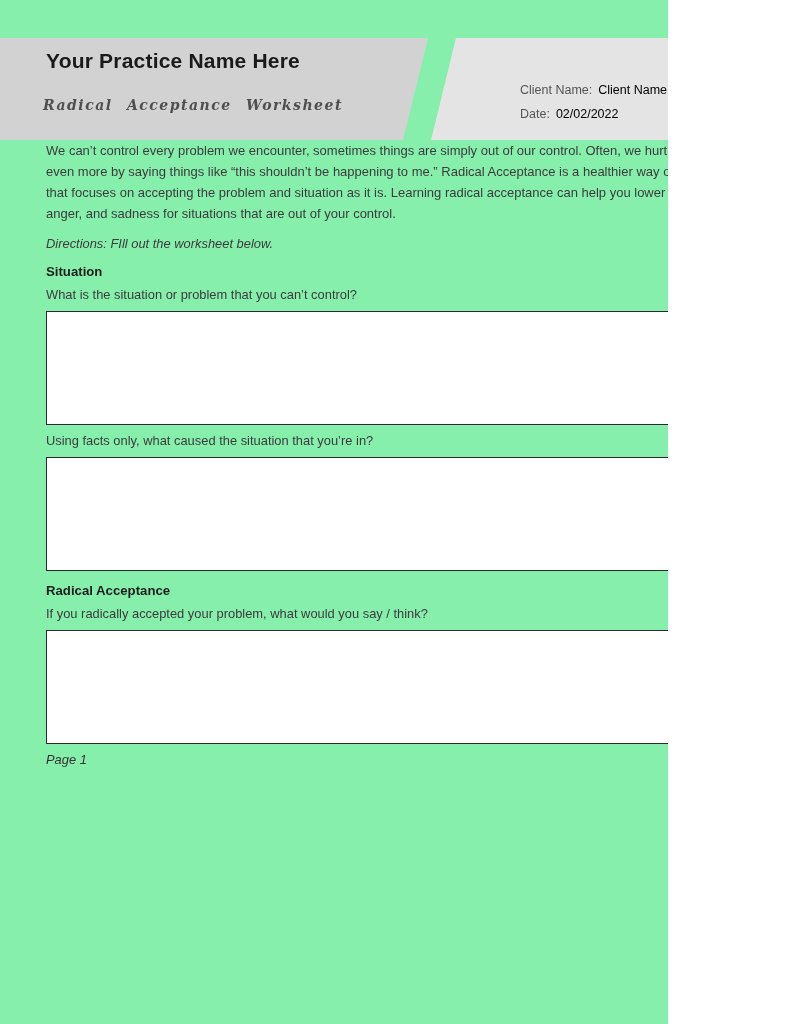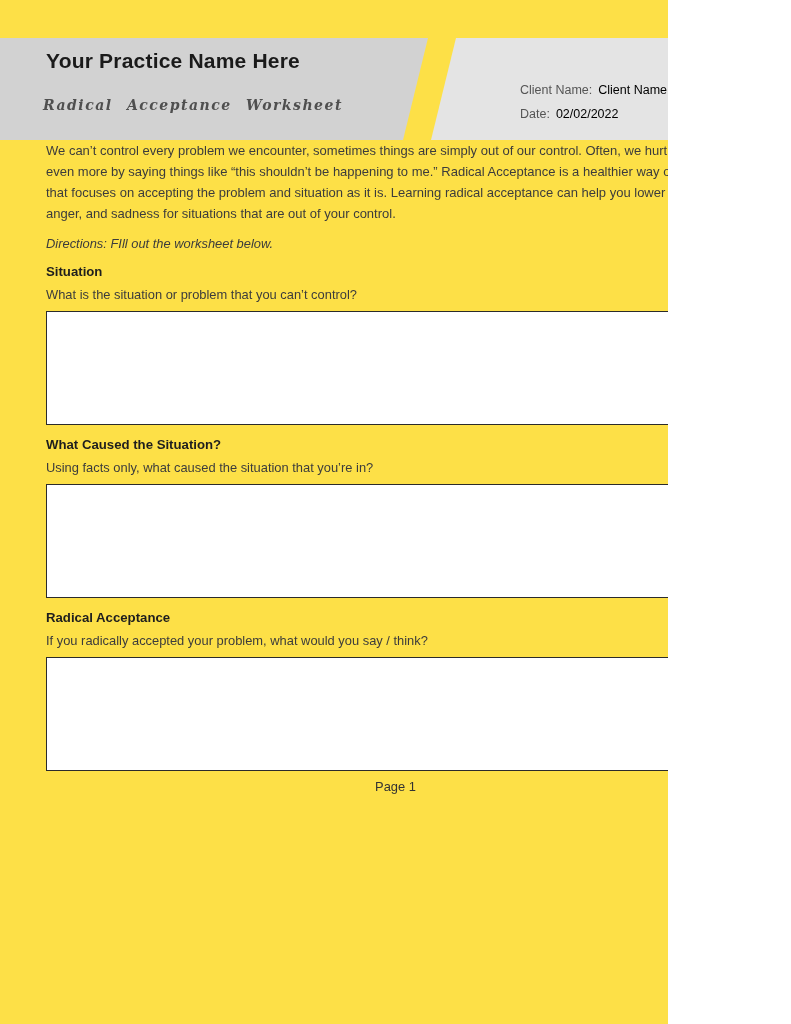--- a/index.html
+++ b/index.html
@@ -1,18 +1,18 @@
 <!DOCTYPE html>
 <html><head>
 <meta charset="utf-8">
 <style>
   * { margin:0; padding:0; box-sizing:border-box; }
   html,body { background:#ffffff; }
   .page {
-    position:relative; width:668px; height:1024px; background:#fde047;
+    position:relative; width:668px; height:1024px; background:#86efac;
     font-family:"Liberation Sans", sans-serif; overflow:hidden;
   }
   
   .header { position:absolute; top:38px; left:0; width:788px; height:102px; }
   .header-dark  { position:absolute; top:0; left:0; width:100%; height:100%;
                   background:#d2d2d2;
                   clip-path:polygon(0 0, 428px 0, 403px 100%, 0 100%); }
   .header-light { position:absolute; top:0; left:0; width:100%; height:100%;
                   background:#e4e4e4;
                   clip-path:polygon(456px 0, 100% 0, 100% 100%, 431px 100%); }
@@ -32,21 +32,21 @@
   .intro-paragraph { font-size:13px; line-height:21px; color:#3c3c3c; }
   .directions { margin-top:12px; font-size:12.9px; line-height:16px;
                 font-style:italic; color:#3c3c3c; }
   .section-heading { margin-top:12px; font-size:13.2px; line-height:15px;
                      font-weight:bold; color:#1e1e1e; }
   .section-prompt { margin-top:8px; font-size:12.9px; line-height:16px; color:#3c3c3c; }
   .answer-box { display:block; margin-top:8px; width:100%; height:114px;
                 border:1.5px solid #2b2b2b; background:#ffffff; resize:none;
                 font-family:"Liberation Sans", sans-serif; font-size:12.9px;
                 color:#222222; padding:8px; outline:none; }
-  .page-footer { margin-top:8px; text-align:center; font-size:12.9px; color:#333333; }
+  .page-footer { margin-top:8px; text-align:left; font-size:12.9px; color:#333333;font-style:italic; }
 </style>
 </head>
 <body>
 
 <div class="page">
 
   <div class="header">
     <div class="header-dark"></div>
     <div class="header-light"></div>
 
@@ -71,21 +71,20 @@
 
     <p class="directions">Directions: FIll out the worksheet below.</p>
 
     <div>
       <div class="section-heading">Situation</div>
       <div class="section-prompt">What is the situation or problem that you can’t control?</div>
       <textarea class="answer-box" style=""></textarea>
     </div>
 
     <div>
-      <div class="section-heading">What Caused the Situation?</div>
       <div class="section-prompt">Using facts only, what caused the situation that you’re in?</div>
       <textarea class="answer-box" style=""></textarea>
     </div>
 
 
     <div>
       <div class="section-heading">Radical Acceptance</div>
       <div class="section-prompt">If you radically accepted your problem, what would you say / think?</div>
       <textarea class="answer-box" style=""></textarea>
     </div>

